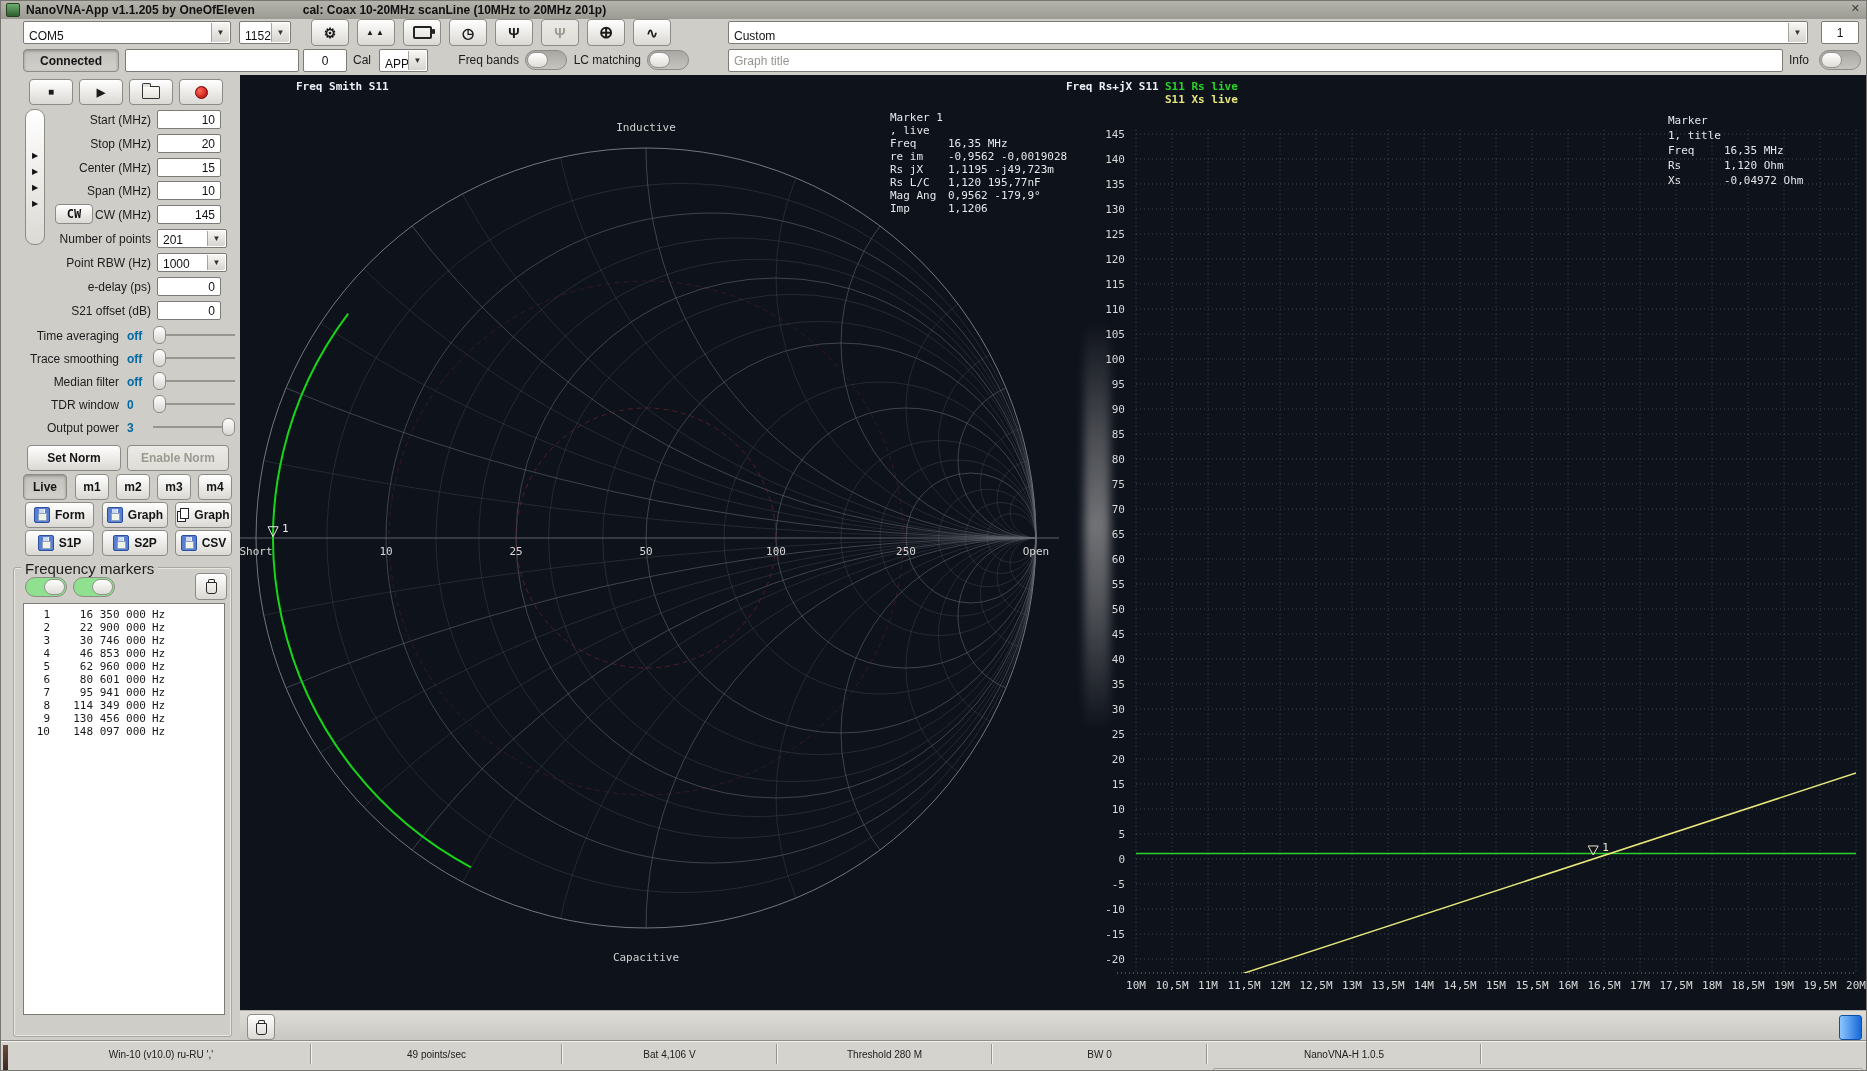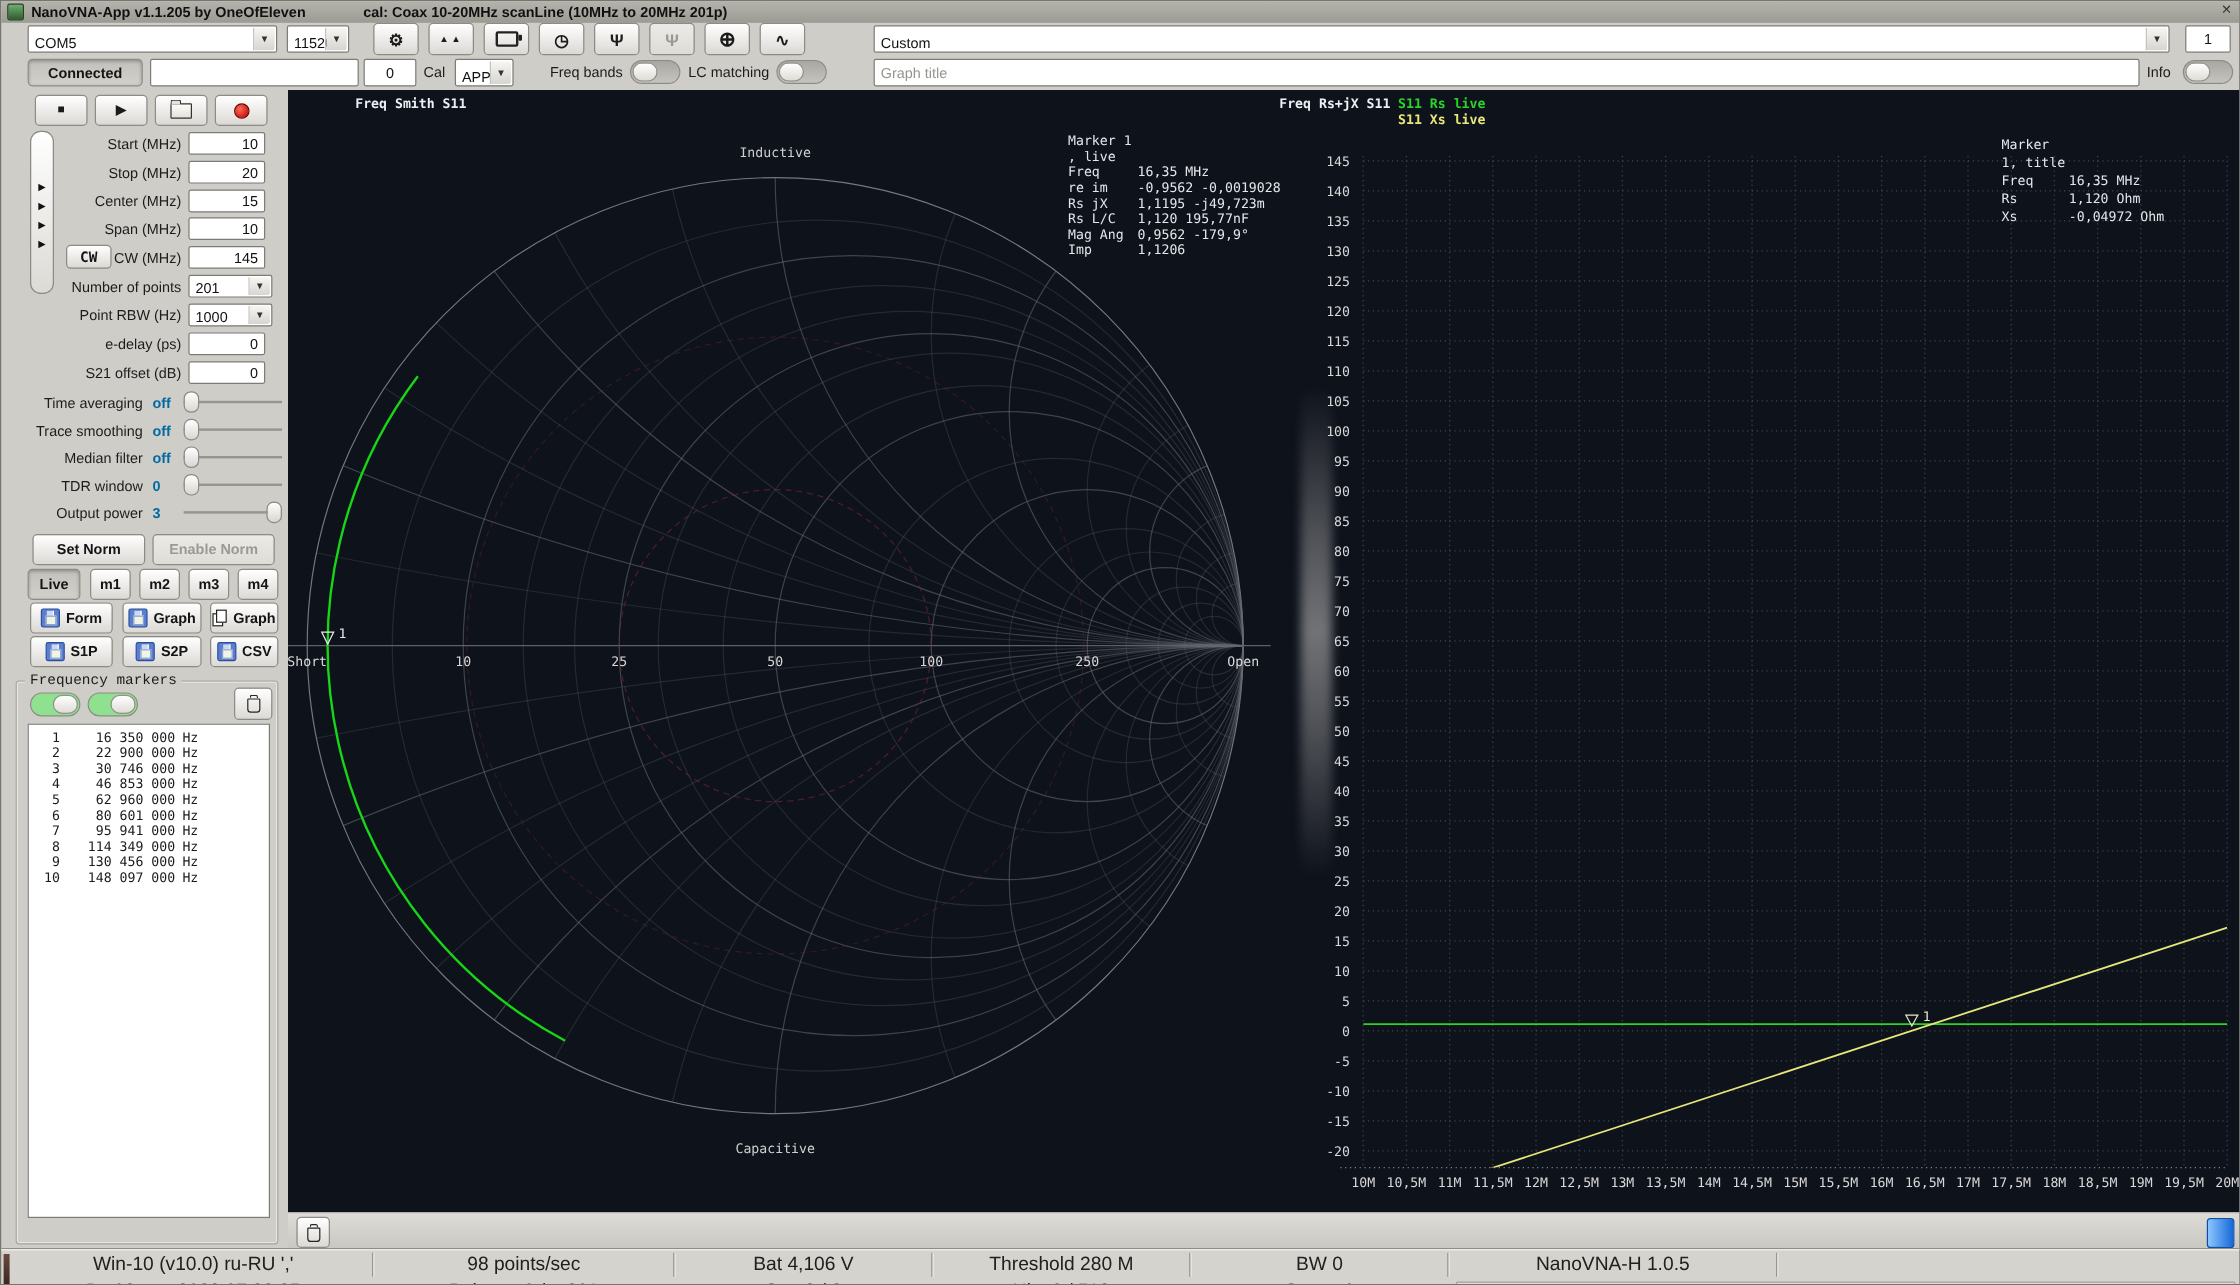--- a/index.html
+++ b/index.html
@@ -53,31 +53,31 @@
   .chead{position:absolute;font-family:"DejaVu Sans Mono",monospace;font-size:11px;font-weight:bold;color:#eceff3;white-space:pre;}
   .minfo{position:absolute;font-family:"DejaVu Sans Mono",monospace;font-size:11px;color:#e4e6ea;}
   .minfo .irow{display:flex;line-height:13px;}
   .minfo .ik{display:inline-block;width:58px;flex:0 0 auto;}
   .minfo2 .irow{line-height:15px;}
   .minfo2 .ik{width:56px;}
   .legend{position:absolute;font-family:"DejaVu Sans Mono",monospace;font-size:11px;font-weight:bold;white-space:pre;}
   .splitband{position:absolute;left:844px;top:246px;width:26px;height:410px;border-radius:13px;filter:blur(4px);background:linear-gradient(180deg,rgba(150,150,150,0) 0%,rgba(175,175,175,.40) 30%,rgba(195,195,195,.55) 50%,rgba(175,175,175,.40) 70%,rgba(150,150,150,0) 100%);}
   
   .groupbox{position:absolute;border:1px solid #a9a7a1;border-radius:3px;box-shadow:inset 0 0 0 1px #e9e7e2;}
-  .glabel{position:absolute;font-size:12px;color:#1c1c1c;background:#cfcdc8;padding:0 4px;font-family:Liberation Mono, monospace;}
+  .glabel{position:absolute;font-size:15px;color:#1c1c1c;background:#cfcdc8;padding:0 4px;}
   .listbox{position:absolute;background:#fff;border:1px solid #7d7b76;font-family:"DejaVu Sans Mono",monospace;font-size:11px;color:#1a1a1a;padding-top:4px;box-sizing:border-box;overflow:hidden;}
   .mrow{display:flex;line-height:13px;}
   .mrow .mn{width:26px;text-align:right;}
   .mrow .mf{width:96px;text-align:right;}
   .mrow .mu{padding-left:6px;}
   
   .bstrip{position:absolute;left:239px;top:1009px;width:1628px;height:31px;background:linear-gradient(#dedcd7,#c8c6c1);border-top:1px solid #b2b0ab;}
   .bluehandle{position:absolute;left:1599px;top:4px;width:21px;height:23px;border-radius:3px;border:1px solid #0d4fa8;background:linear-gradient(90deg,#8cc6ff,#1668d8);}
   .statusbar{position:absolute;left:0;top:1040px;width:1867px;height:31px;background:#d5d3ce;border-top:1px solid #f4f3f0;box-shadow:0 -1px 0 #8f8d88;}
-  .scell{position:absolute;top:2px;height:20px;font-size:16px;color:#202020;display:flex;align-items:center;justify-content:center;white-space:pre;}
+  .scell{position:absolute;top:2px;height:20px;font-size:10px;color:#202020;display:flex;align-items:center;justify-content:center;white-space:pre;}
   .ssep{position:absolute;top:2px;width:1px;height:20px;background:#98968f;box-shadow:1px 0 0 #f2f1ee;}
   .srow2{top:25px;}
   .progress{position:absolute;left:1212px;top:26px;width:648px;height:18px;background:#dddbd6;border:1px solid #a3a19b;border-radius:2px;}
   .redsliver{position:absolute;left:2px;top:3px;width:5px;height:26px;background:linear-gradient(#6b4a3f,#38261f);}
 </style>
 </head>
 <body>
 
 <div class="window">
 
@@ -607,21 +607,21 @@
   <div class="bstrip">
     <div class="btn" style="left:7px;top:3px;width:28px;height:26px;">
         <span class="ic-trash"></span>
       </div>
     <div class="bluehandle"></div>
   </div>
 
   <div class="statusbar">
     <div class="redsliver"></div>
     <div class="scell" style="left:10px;width:300px;">Win-10 (v10.0) ru-RU ','</div>
-    <div class="scell" style="left:310px;width:251px;">98 points/sec</div>
+    <div class="scell" style="left:310px;width:251px;">49 points/sec</div>
     <div class="scell" style="left:561px;width:215px;">Bat 4,106 V</div>
     <div class="scell" style="left:776px;width:215px;">Threshold 280 M</div>
     <div class="scell" style="left:991px;width:215px;">BW 0</div>
     <div class="scell" style="left:1206px;width:274px;">NanoVNA-H 1.0.5</div>
     <div class="ssep" style="left:309px;"></div>
       <div class="ssep" style="left:560px;"></div>
       <div class="ssep" style="left:775px;"></div>
       <div class="ssep" style="left:990px;"></div>
       <div class="ssep" style="left:1205px;"></div>
       <div class="ssep" style="left:1479px;"></div>

